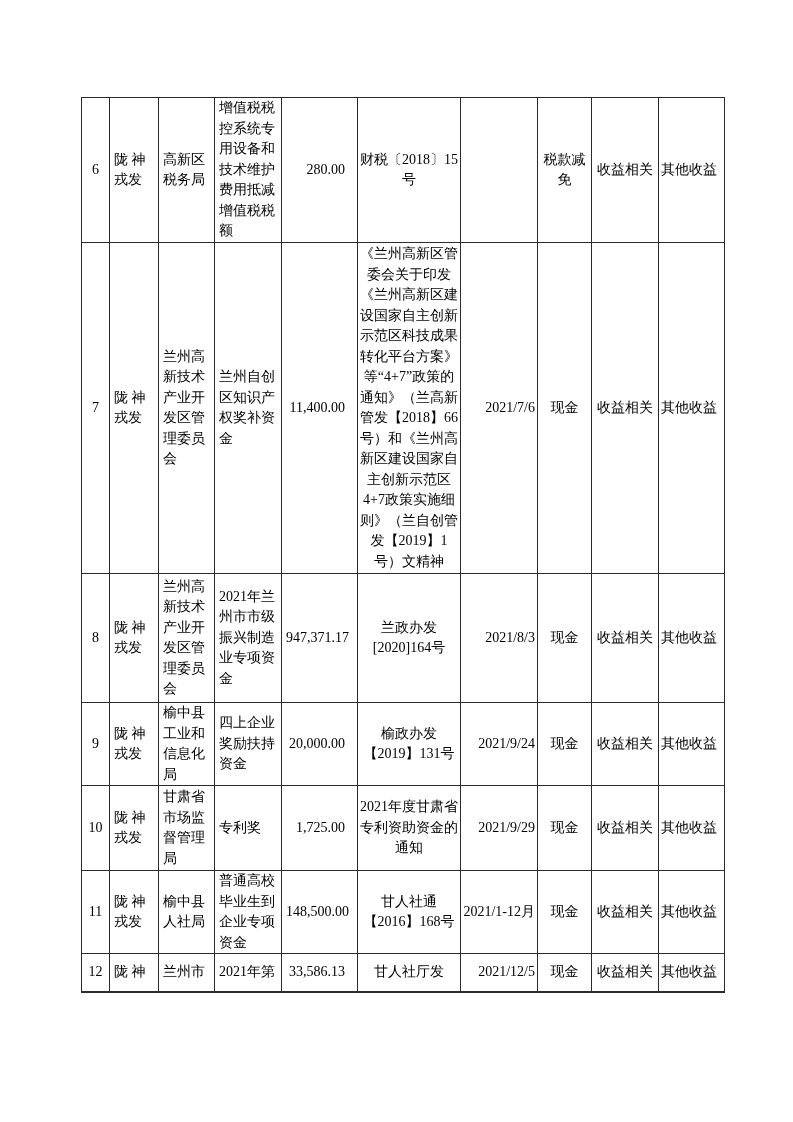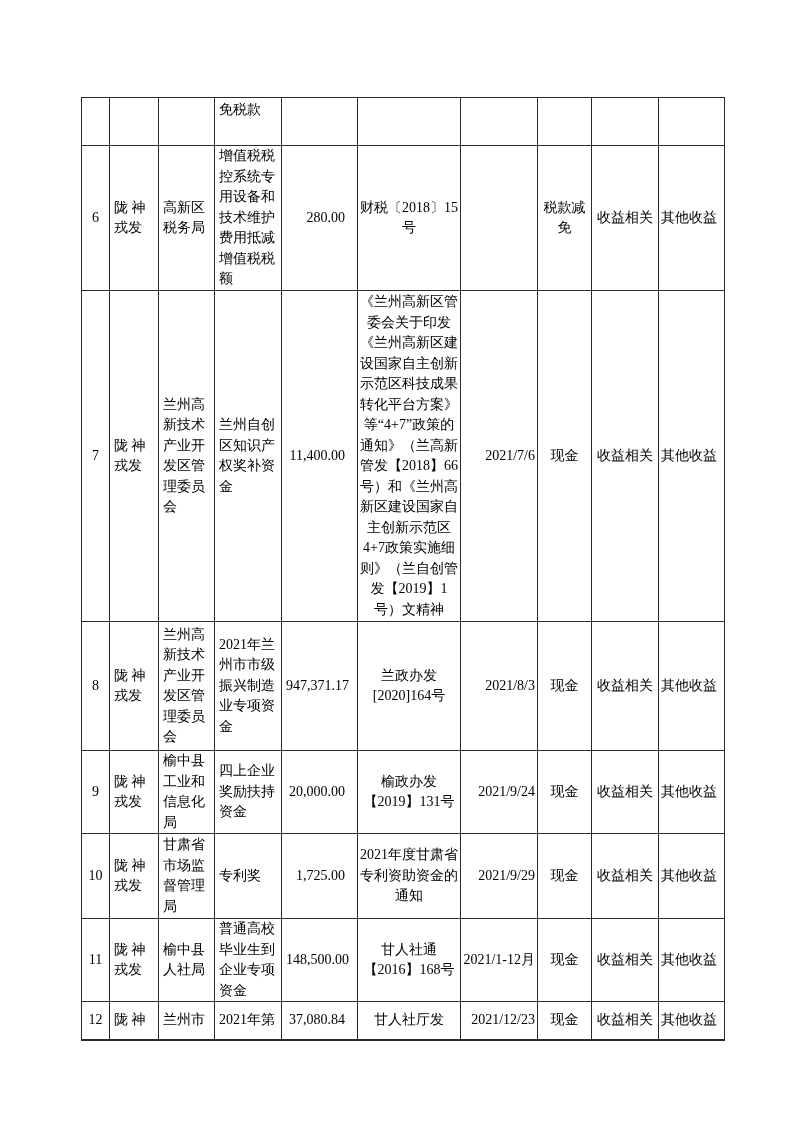--- a/index.html
+++ b/index.html
@@ -63,32 +63,20 @@
         <col style="width:56px">
         <col style="width:67px">
         <col style="width:76px">
       <col style="width:103px">
         <col style="width:77px">
         <col style="width:54px">
         <col style="width:67px">
         <col style="width:66px">
     </colgroup>
     <tbody>
-      <tr class="rp">
-        <td></td>
-        <td></td>
-        <td></td>
-        <td>免税款</td>
-        <td></td>
-        <td></td>
-        <td></td>
-        <td></td>
-        <td></td>
-        <td></td>
-      </tr>
       <tr class="r6">
         <td>6</td>
         <td>陇 神 戎发</td>
         <td>高新区税务局</td>
         <td>增值税税控系统专用设备和技术维护费用抵减增值税税额</td>
         <td>280.00</td>
         <td>财税〔2018〕15号</td>
         <td></td>
         <td>税款减免</td>
         <td>收益相关</td>
@@ -152,22 +140,22 @@
         <td>2021/1-12月</td>
         <td>现金</td>
         <td>收益相关</td>
         <td>其他收益</td>
       </tr>
       <tr class="r12">
         <td>12</td>
         <td>陇 神</td>
         <td>兰州市</td>
         <td>2021年第</td>
-        <td>37,080.84</td>
+        <td>33,586.13</td>
         <td>甘人社厅发</td>
-        <td>2021/12/23</td>
+        <td>2021/12/5</td>
         <td>现金</td>
         <td>收益相关</td>
         <td>其他收益</td>
       </tr>
     </tbody>
   </table>
 </div>
 
 </body></html>

